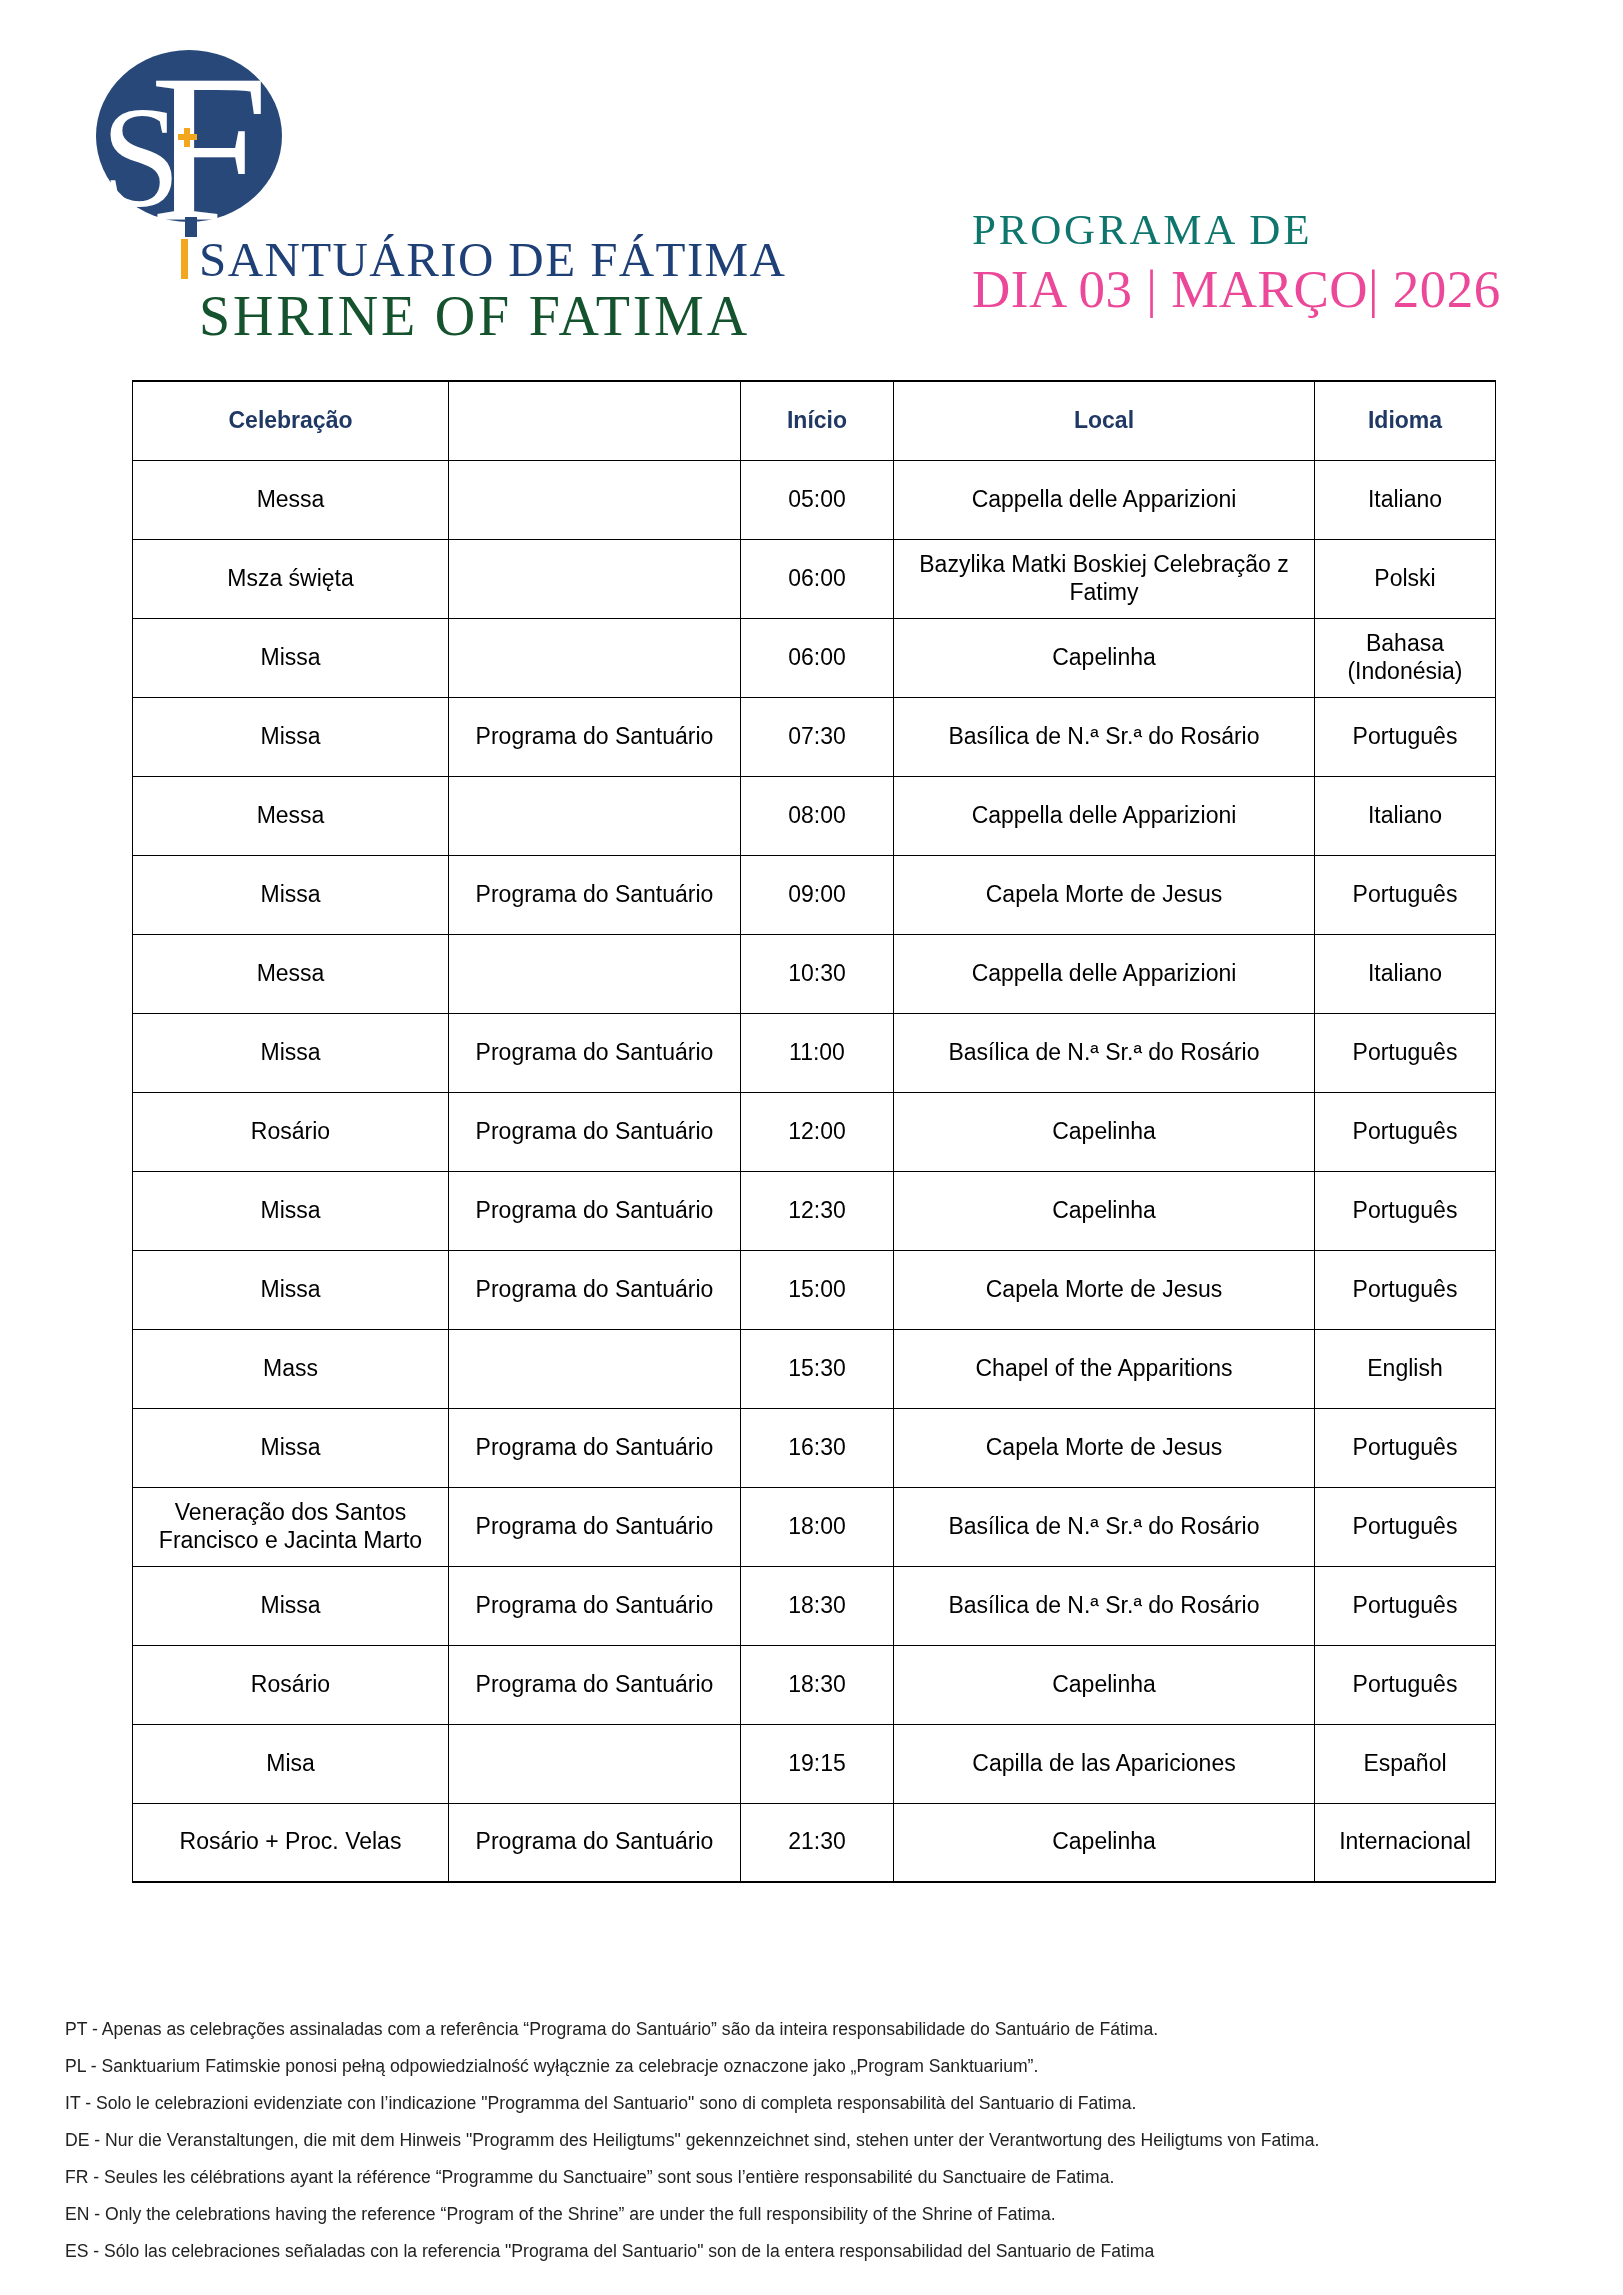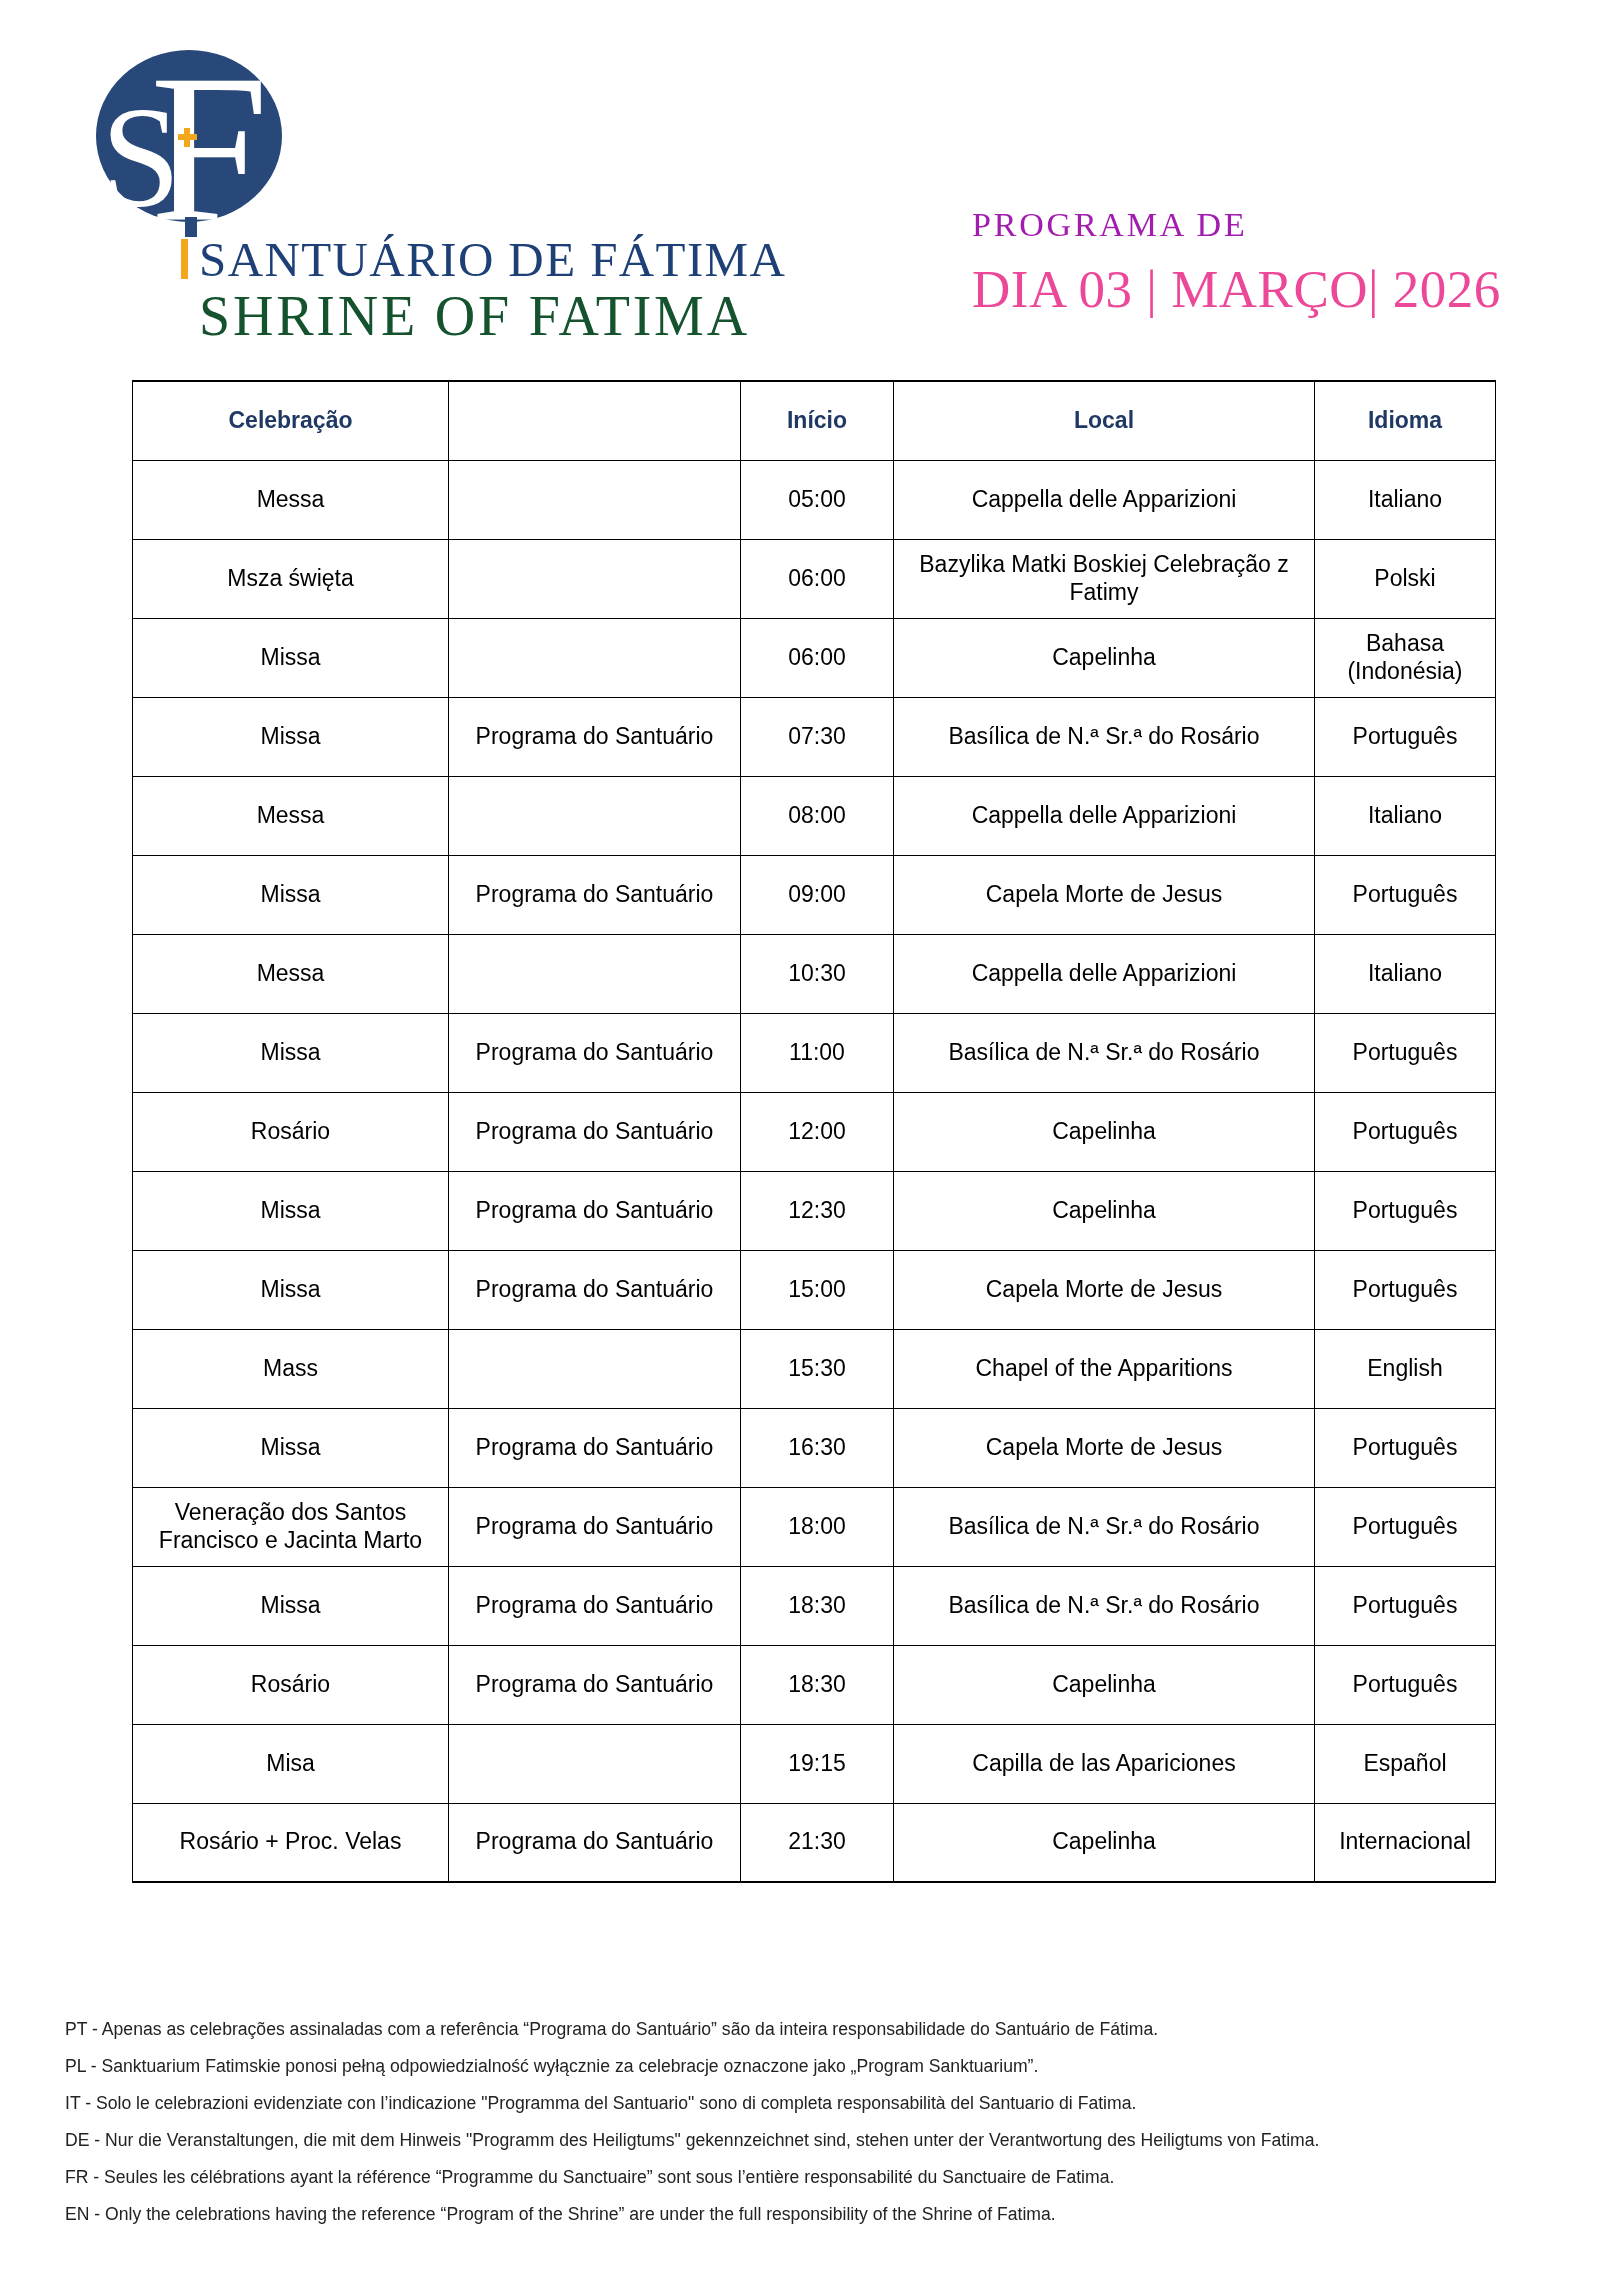--- a/index.html
+++ b/index.html
@@ -41,22 +41,22 @@
     left:199px; top:287px;
     font-family:"Liberation Serif", serif;
     font-size:56px; line-height:1.05; letter-spacing:2.8px;
     color:#14532d; white-space:nowrap;
   }
 
   
   .program-label {
     left:972px; top:207px;
     font-family:"Liberation Serif", serif;
-    font-size:34px; line-height:1.05; letter-spacing:2.8px;
-    color:#a21caf; white-space:nowrap;
+    font-size:43px; line-height:1.05; letter-spacing:2.8px;
+    color:#0f766e; white-space:nowrap;
   }
   .program-date {
     left:972px; top:262px;
     font-family:"Liberation Serif", serif;
     font-size:53px; line-height:1.05; letter-spacing:0.5px;
     color:#ec4899; white-space:nowrap;
   }
 
   
   table.schedule {
@@ -251,14 +251,15 @@
     </tbody>
 </table>
 
 <div class="abs footnotes">
     <div class="footnote">PT - Apenas as celebrações assinaladas com a referência “Programa do Santuário” são da inteira responsabilidade do Santuário de Fátima.</div>
     <div class="footnote">PL - Sanktuarium Fatimskie ponosi pełną odpowiedzialność wyłącznie za celebracje oznaczone jako „Program Sanktuarium”.</div>
     <div class="footnote">IT - Solo le celebrazioni evidenziate con l’indicazione "Programma del Santuario" sono di completa responsabilità del Santuario di Fatima.</div>
     <div class="footnote">DE - Nur die Veranstaltungen, die mit dem Hinweis "Programm des Heiligtums" gekennzeichnet sind, stehen unter der Verantwortung des Heiligtums von Fatima.</div>
     <div class="footnote">FR - Seules les célébrations ayant la référence “Programme du Sanctuaire” sont sous l’entière responsabilité du Sanctuaire de Fatima.</div>
     <div class="footnote">EN - Only the celebrations having the reference “Program of the Shrine” are under the full responsibility of the Shrine of Fatima.</div>
+    <div class="footnote">ES - Sólo las celebraciones señaladas con la referencia "Programa del Santuario" son de la entera responsabilidad del Santuario de Fatima</div>
   </div>
 
 
 </body></html>

